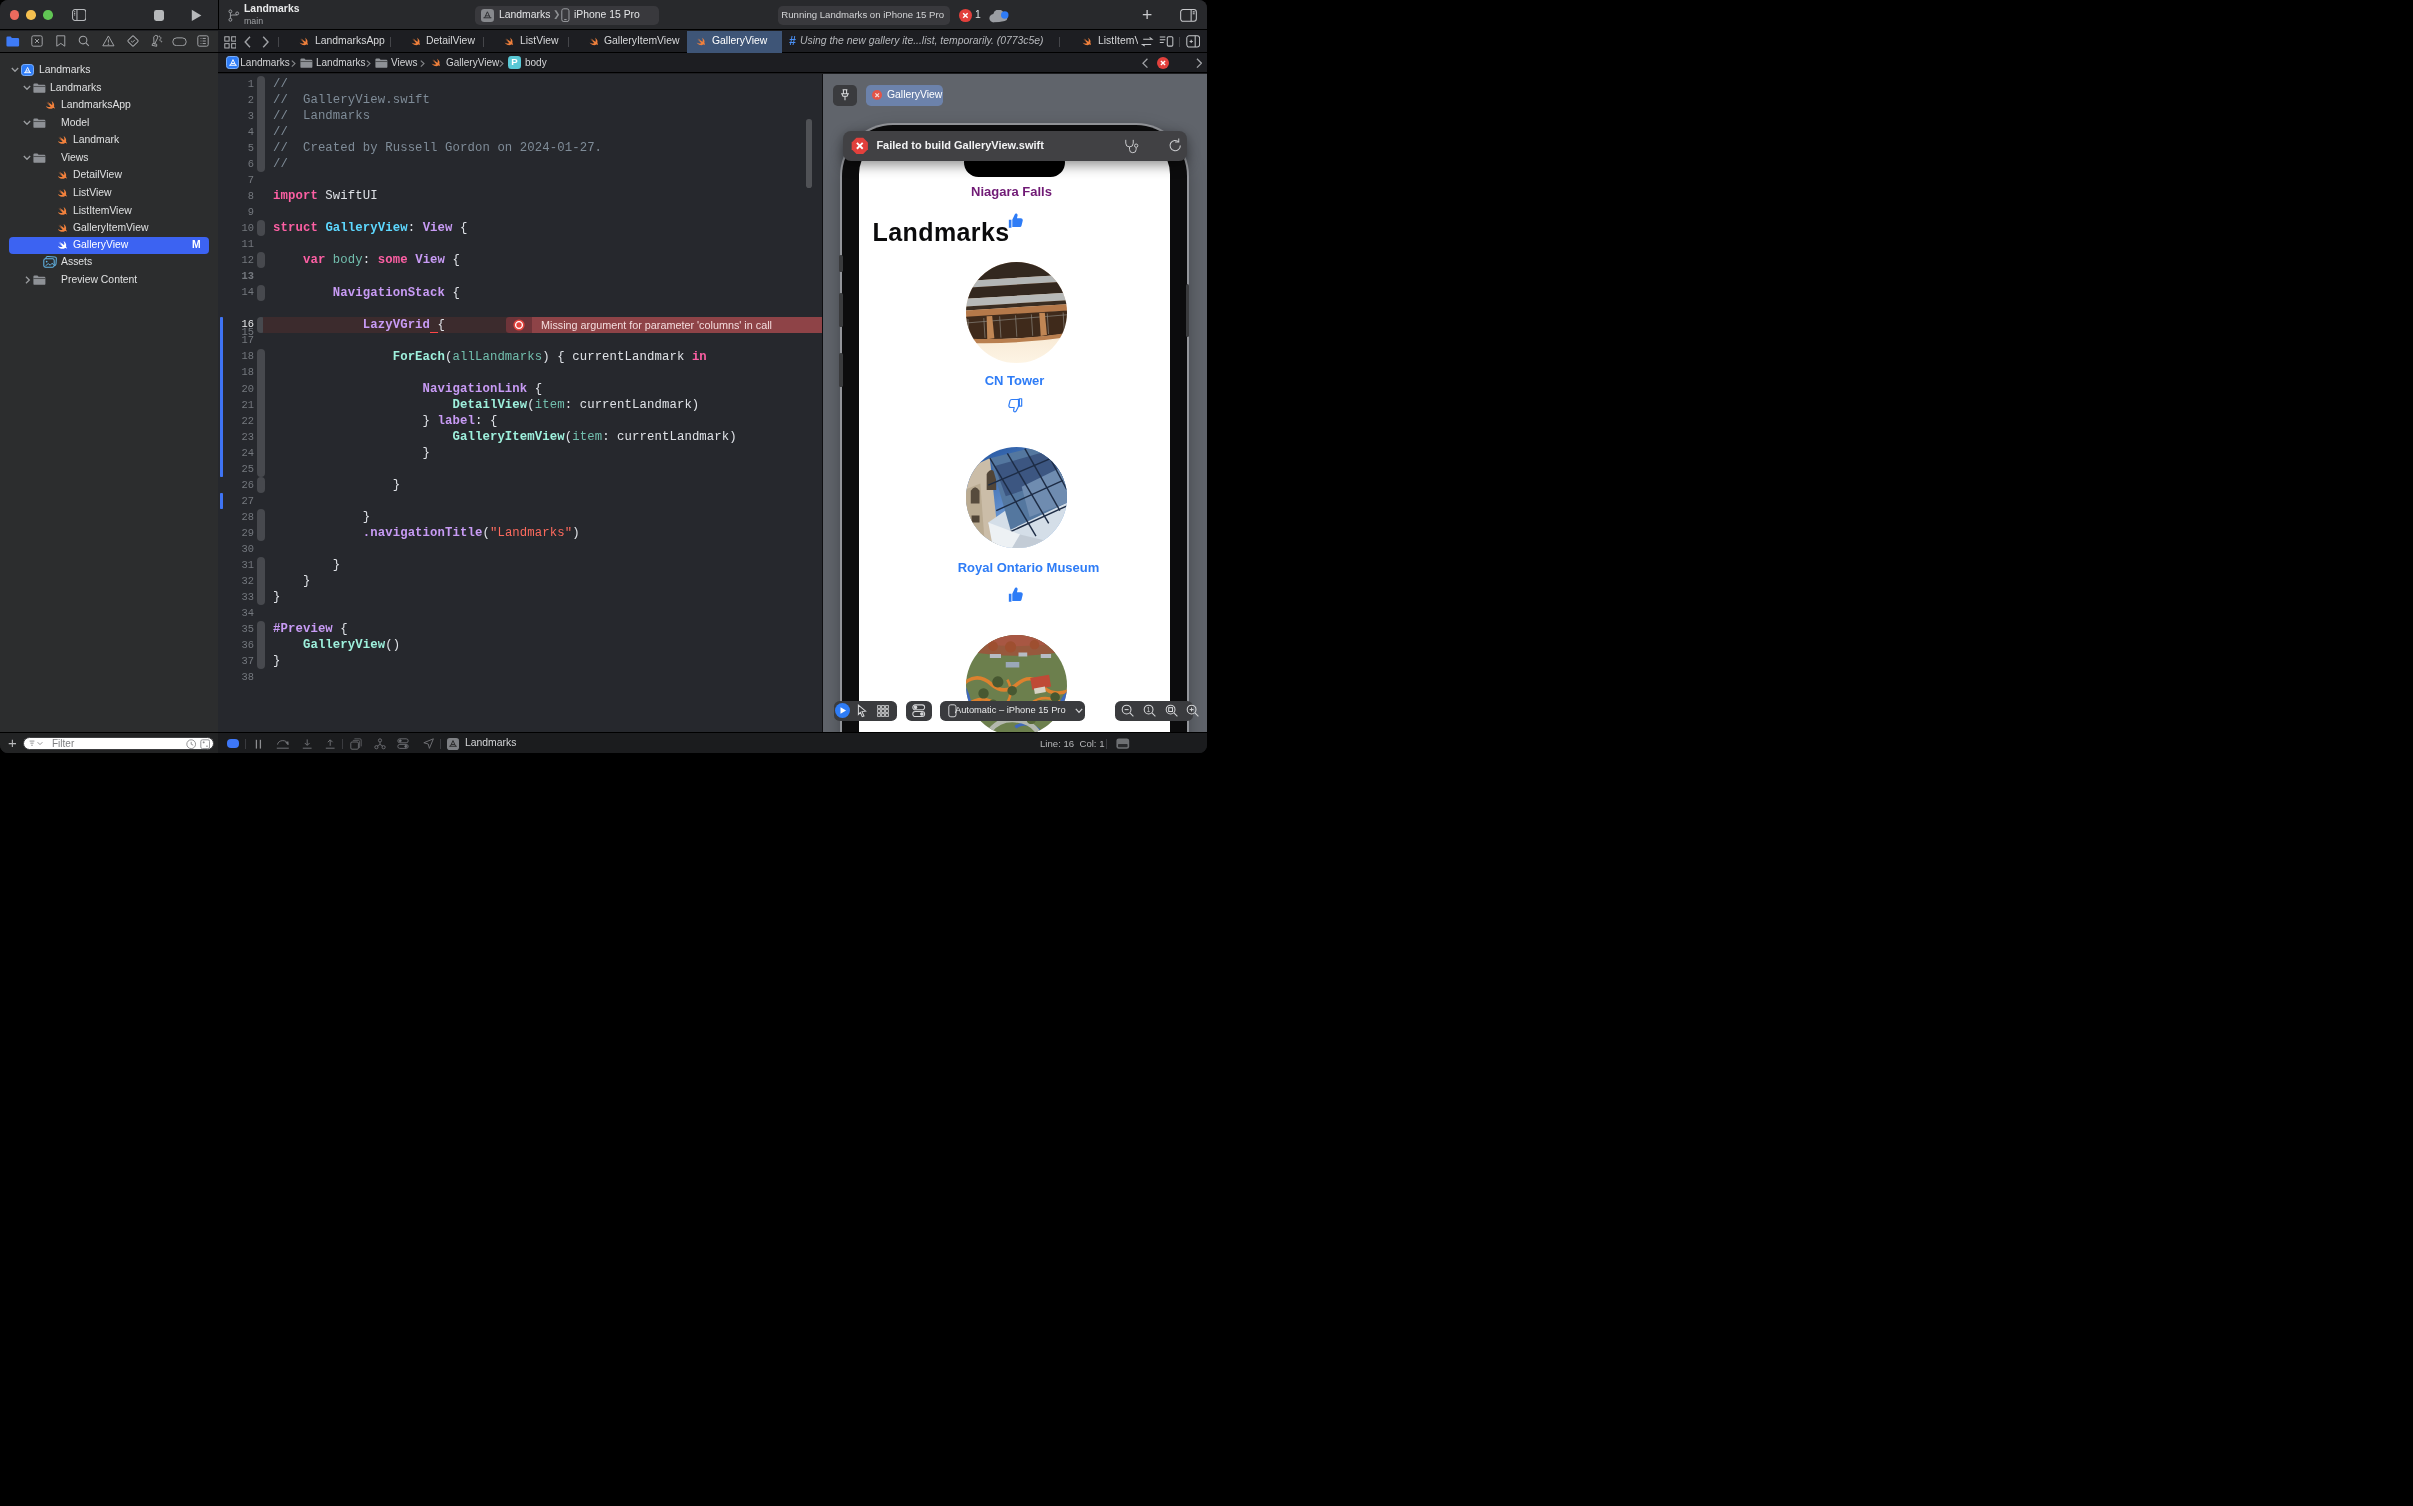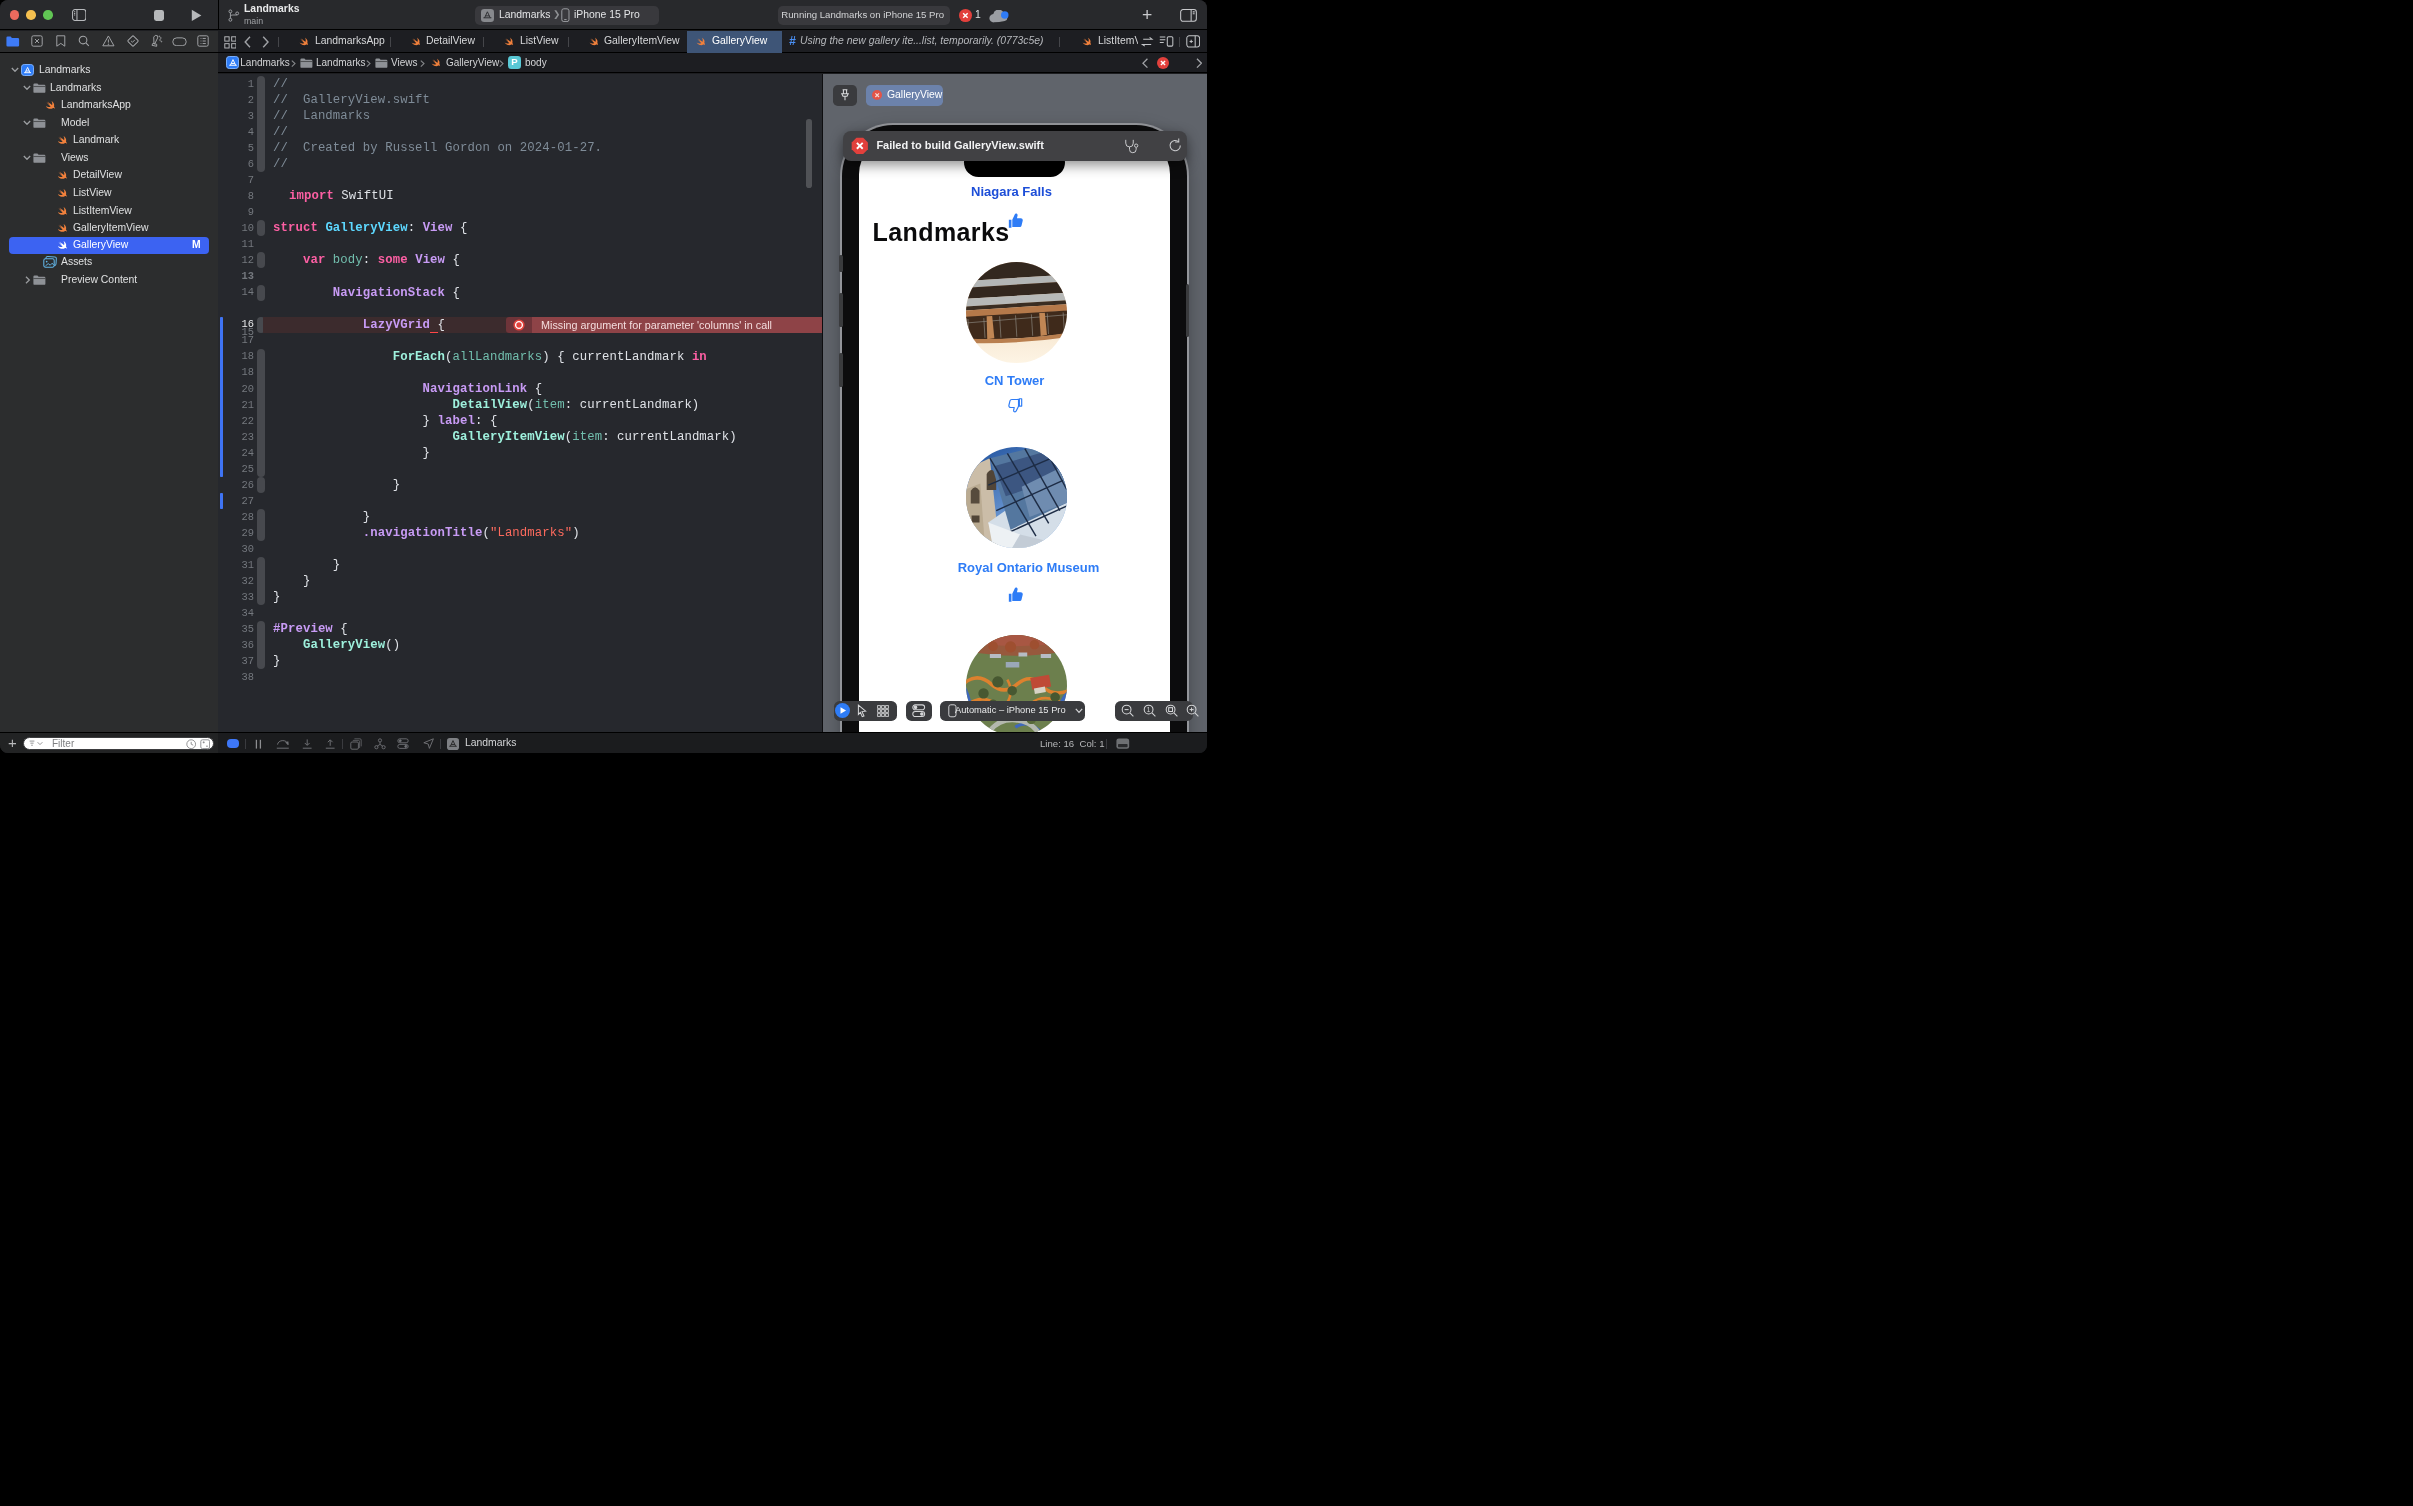--- a/index.html
+++ b/index.html
@@ -440,21 +440,21 @@
     <div class="lnum" style="top:549px;color:#74787e;">35</div>
     <div class="lnum" style="top:565px;color:#74787e;">36</div>
     <div class="lnum" style="top:581px;color:#74787e;">37</div>
     <div class="lnum" style="top:597px;color:#74787e;">38</div>
     <div class="code" style="left:55px;top:2px;line-height:16px;"><span class="cm">//</span></div>
     <div class="code" style="left:55px;top:18px;line-height:16px;"><span class="cm">//  GalleryView.swift</span></div>
     <div class="code" style="left:55px;top:34px;line-height:16px;"><span class="cm">//  Landmarks</span></div>
     <div class="code" style="left:55px;top:50px;line-height:16px;"><span class="cm">//</span></div>
     <div class="code" style="left:55px;top:66px;line-height:16px;"><span class="cm">//  Created by Russell Gordon on 2024-01-27.</span></div>
     <div class="code" style="left:55px;top:82px;line-height:16px;"><span class="cm">//</span></div>
-    <div class="code" style="left:55px;top:114px;line-height:16px;margin-left:16px;"><span class="k">import</span> SwiftUI</div>
+    <div class="code" style="left:55px;top:114px;line-height:16px;"><span class="k">import</span> SwiftUI</div>
     <div class="code" style="left:55px;top:146px;line-height:16px;"><span class="k">struct</span> <span class="ty">GalleryView</span>: <span class="pu">View</span> {</div>
     <div class="code" style="left:55px;top:178px;line-height:16px;">    <span class="k">var</span> <span class="te">body</span>: <span class="k">some</span> <span class="pu">View</span> {</div>
     <div class="code" style="left:55px;top:211px;line-height:16px;">        <span class="pu">NavigationStack</span> {</div>
     <div class="code" style="left:55px;top:243px;line-height:16px;">            <span class="pu">LazyVGrid</span><span class="errsp"> </span>{</div>
     <div class="code" style="left:55px;top:275px;line-height:16px;">                <span class="mi">ForEach</span>(<span class="te">allLandmarks</span>) { currentLandmark <span class="k">in</span></div>
     <div class="code" style="left:55px;top:307px;line-height:16px;">                    <span class="pu">NavigationLink</span> {</div>
     <div class="code" style="left:55px;top:323px;line-height:16px;">                        <span class="mi">DetailView</span>(<span class="te">item</span>: currentLandmark)</div>
     <div class="code" style="left:55px;top:339px;line-height:16px;">                    } <span class="pu">label</span>: {</div>
     <div class="code" style="left:55px;top:355px;line-height:16px;">                        <span class="mi">GalleryItemView</span>(<span class="te">item</span>: currentLandmark)</div>
     <div class="code" style="left:55px;top:371px;line-height:16px;">                    }</div>
@@ -476,21 +476,21 @@
 
     <div class="abs" style="left:16.4px;top:181px;width:3.2px;height:17px;background:#3a3b3d;border-radius:1.6px;"></div>
     <div class="abs" style="left:16.4px;top:219px;width:3.2px;height:34px;background:#3a3b3d;border-radius:1.6px;"></div>
     <div class="abs" style="left:16.4px;top:279px;width:3.2px;height:34px;background:#3a3b3d;border-radius:1.6px;"></div>
     <div class="abs" style="left:363px;top:210px;width:3.2px;height:53px;background:#3a3b3d;border-radius:1.6px;"></div>
 
     <div class="abs" style="left:36px;top:65px;width:311px;height:686px;border-radius:35px;background:#fff;overflow:hidden;">
 
       <div class="abs" style="left:105px;top:8.8px;width:101px;height:29px;background:#000;border-radius:15px;"></div>
 
-      <div class="abs" style="left:0;top:45px;width:305px;text-align:center;font-size:13px;font-weight:bold;color:#1d4ed8;">Niagara Falls</div>
+      <div class="abs" style="left:0;top:45px;width:305px;text-align:center;font-size:13px;font-weight:bold;color:#701a75;">Niagara Falls</div>
       <svg class="ic" style="left:148px;top:73px;" width="19" height="18.4" viewBox="0 0 24 24">
           <path fill="#2e7cf6" d="M2 10.2h3.4v10.5H2z M6.5 19.6 V10 l3.2-6.8c.3-.7 1-1.1 1.7-1.1 1.3 0 2.3 1.2 2 2.5l-.8 3.7h5c1.7 0 2.9 1.6 2.5 3.2l-1.5 6c-.3 1.2-1.4 2.1-2.6 2.1 h-7.4z"></path>
         </svg>
       <div class="abs" style="left:13.6px;top:79px;font-size:25px;font-weight:bold;color:#0b0b0c;letter-spacing:0.4px;">Landmarks</div>
 
       <svg class="ic" style="left:107px;top:123px;" width="101" height="101" viewBox="0 0 127 127">
         <defs>
           <clipPath id="cnc">
               <circle cx="63.5" cy="63.5" r="63.5"></circle>
             </clipPath>

